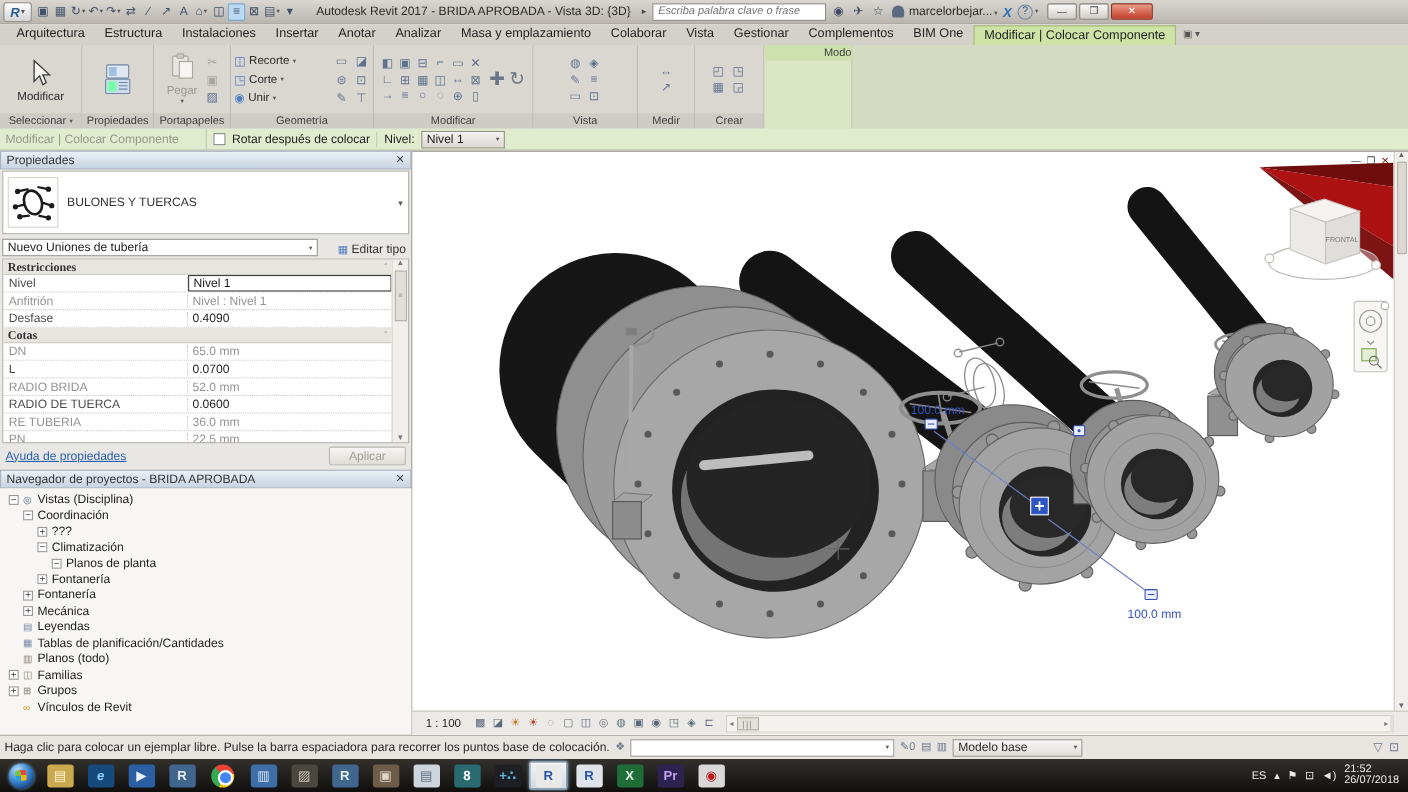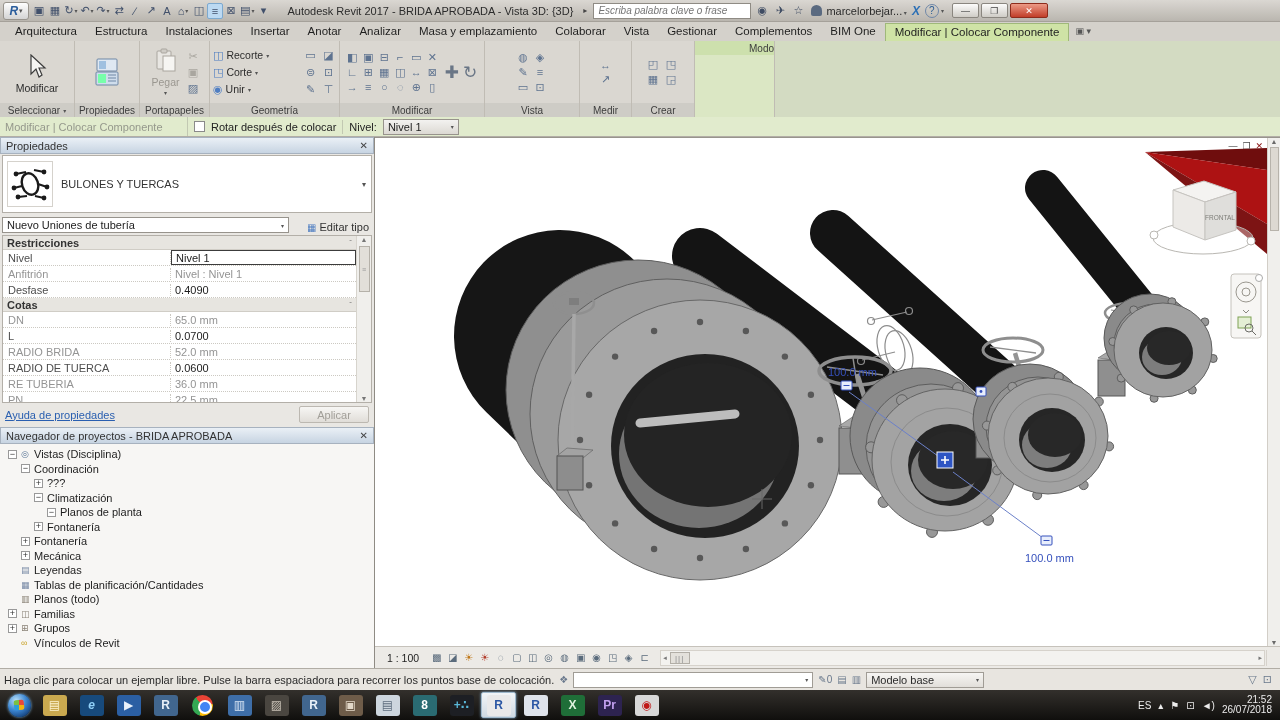--- a/index.html
+++ b/index.html
@@ -79,21 +79,21 @@
   .selrow .combo{flex:1;}
   .edittype{display:flex;align-items:center;gap:3px;font-size:11px;color:#333;white-space:nowrap;padding:0 3px;}
   .edittype .ic{color:#4f7ec2;font-size:10px;}
   .pgridwrap{height:168px;margin:0 2px;border:1px solid #b3afa8;background:#fff;display:flex;overflow:hidden;}
   .pgrid{flex:1;overflow:hidden;}
   .prow{display:flex;height:16px;border-bottom:1px dotted #ccc9c2;font-size:11px;align-items:center;}
   .prow .pl{width:168px;padding:0 5px;color:#4d4d4d;border-right:1px dotted #ccc9c2;white-space:nowrap;overflow:hidden;}
   .prow .pv{flex:1;padding:0 4px;color:#1c1c1c;height:100%;display:flex;align-items:center;}
   .prow.muted .pl,.prow.muted .pv{color:#949494;}
   .prow.grp{background:#e7e5e0;font-weight:bold;color:#333;height:14px;border-bottom:1px solid #d0cdc6;}
-  .prow.grp .gname{padding-left:4px;flex:1;}
+  .prow.grp .gname{padding-left:4px;flex:1;font-family:Liberation Serif, serif;}
   .prow.grp .pin{font-weight:normal;color:#777;font-size:8px;padding-right:4px;}
   .prow .pv.editsel{border:1px solid #3c3c3c;margin:0;}
   .pscroll{width:15px;background:#f0efec;border-left:1px solid #d7d4cd;display:flex;flex-direction:column;align-items:center;font-size:7px;color:#777;}
   .pthumb{width:11px;height:46px;background:#e2dfd9;border:1px solid #b5b1a9;margin-top:3px;display:flex;align-items:center;justify-content:center;font-size:7px;color:#999;}
   .pfooter{height:23px;display:flex;align-items:center;justify-content:space-between;padding:0 5px;}
   .plink{color:#2a5fb0;text-decoration:underline;}
   .applybtn{width:70px;height:17px;border:1px solid #bcb8b1;background:linear-gradient(#f7f6f4,#e0ddd8);color:#a19e98;text-align:center;line-height:16px;border-radius:2px;}
   .browser{flex:1;display:flex;flex-direction:column;min-height:0;}
   .tree{flex:1;background:#f7f6f4;overflow:hidden;padding-top:3px;}
   .titem{display:flex;align-items:center;height:14.5px;white-space:nowrap;}
@@ -129,21 +129,21 @@
   .taskbar{height:30px;background:linear-gradient(#33302c,#100f0d);display:flex;align-items:center;padding:0 3px;gap:2px;}
   .start{width:32px;height:27px;display:flex;align-items:center;justify-content:center;}
   .orb{width:23px;height:23px;border-radius:50%;background:radial-gradient(circle at 35% 28%,#b8e0f8,#3c86d2 45%,#15437e 80%);display:flex;align-items:center;justify-content:center;box-shadow:0 0 3px #7db8e8;}
   .winflag{width:10px;height:10px;border-radius:2px;transform:rotate(-6deg);background:conic-gradient(#e8483c 0 25%,#f2b40e 0 50%,#2b9ed8 0 75%,#7bc043 0);}
   .tbi{width:35px;height:26px;border-radius:2px;display:flex;align-items:center;justify-content:center;font-size:13px;font-weight:bold;}
   .tbi.active{border:1px solid #9fb9cd;background:linear-gradient(#f2f5f8,#cfd9e2) !important;box-shadow:0 0 3px #8ab2d4;}
   .tbi .gl{display:flex;align-items:center;justify-content:center;width:24px;height:21px;border-radius:3px;font-size:12px;}
   .chrome{width:21px;height:21px;border-radius:50%;background:conic-gradient(from -40deg,#ea4335 0 33%,#fbbc05 0 66%,#34a853 0);position:relative;}
   .chrome::after{content:"";position:absolute;left:5.5px;top:5.5px;width:10px;height:10px;border-radius:50%;background:#4285f4;border:2px solid #fff;}
   .tray{margin-left:auto;display:flex;align-items:center;gap:7px;color:#ececec;font-size:10px;padding-right:5px;}
-  .clock{text-align:right;line-height:10px;font-size:10px;}
+  .clock{text-align:left;line-height:10px;font-size:10px;}
   svg text{font-family:"Liberation Sans","DejaVu Sans",sans-serif;}
 </style>
 </head>
 <body>
 
 <div id="app">
 
   <div class="titlebar">
     <div class="rlogo">
         <span>R</span>

